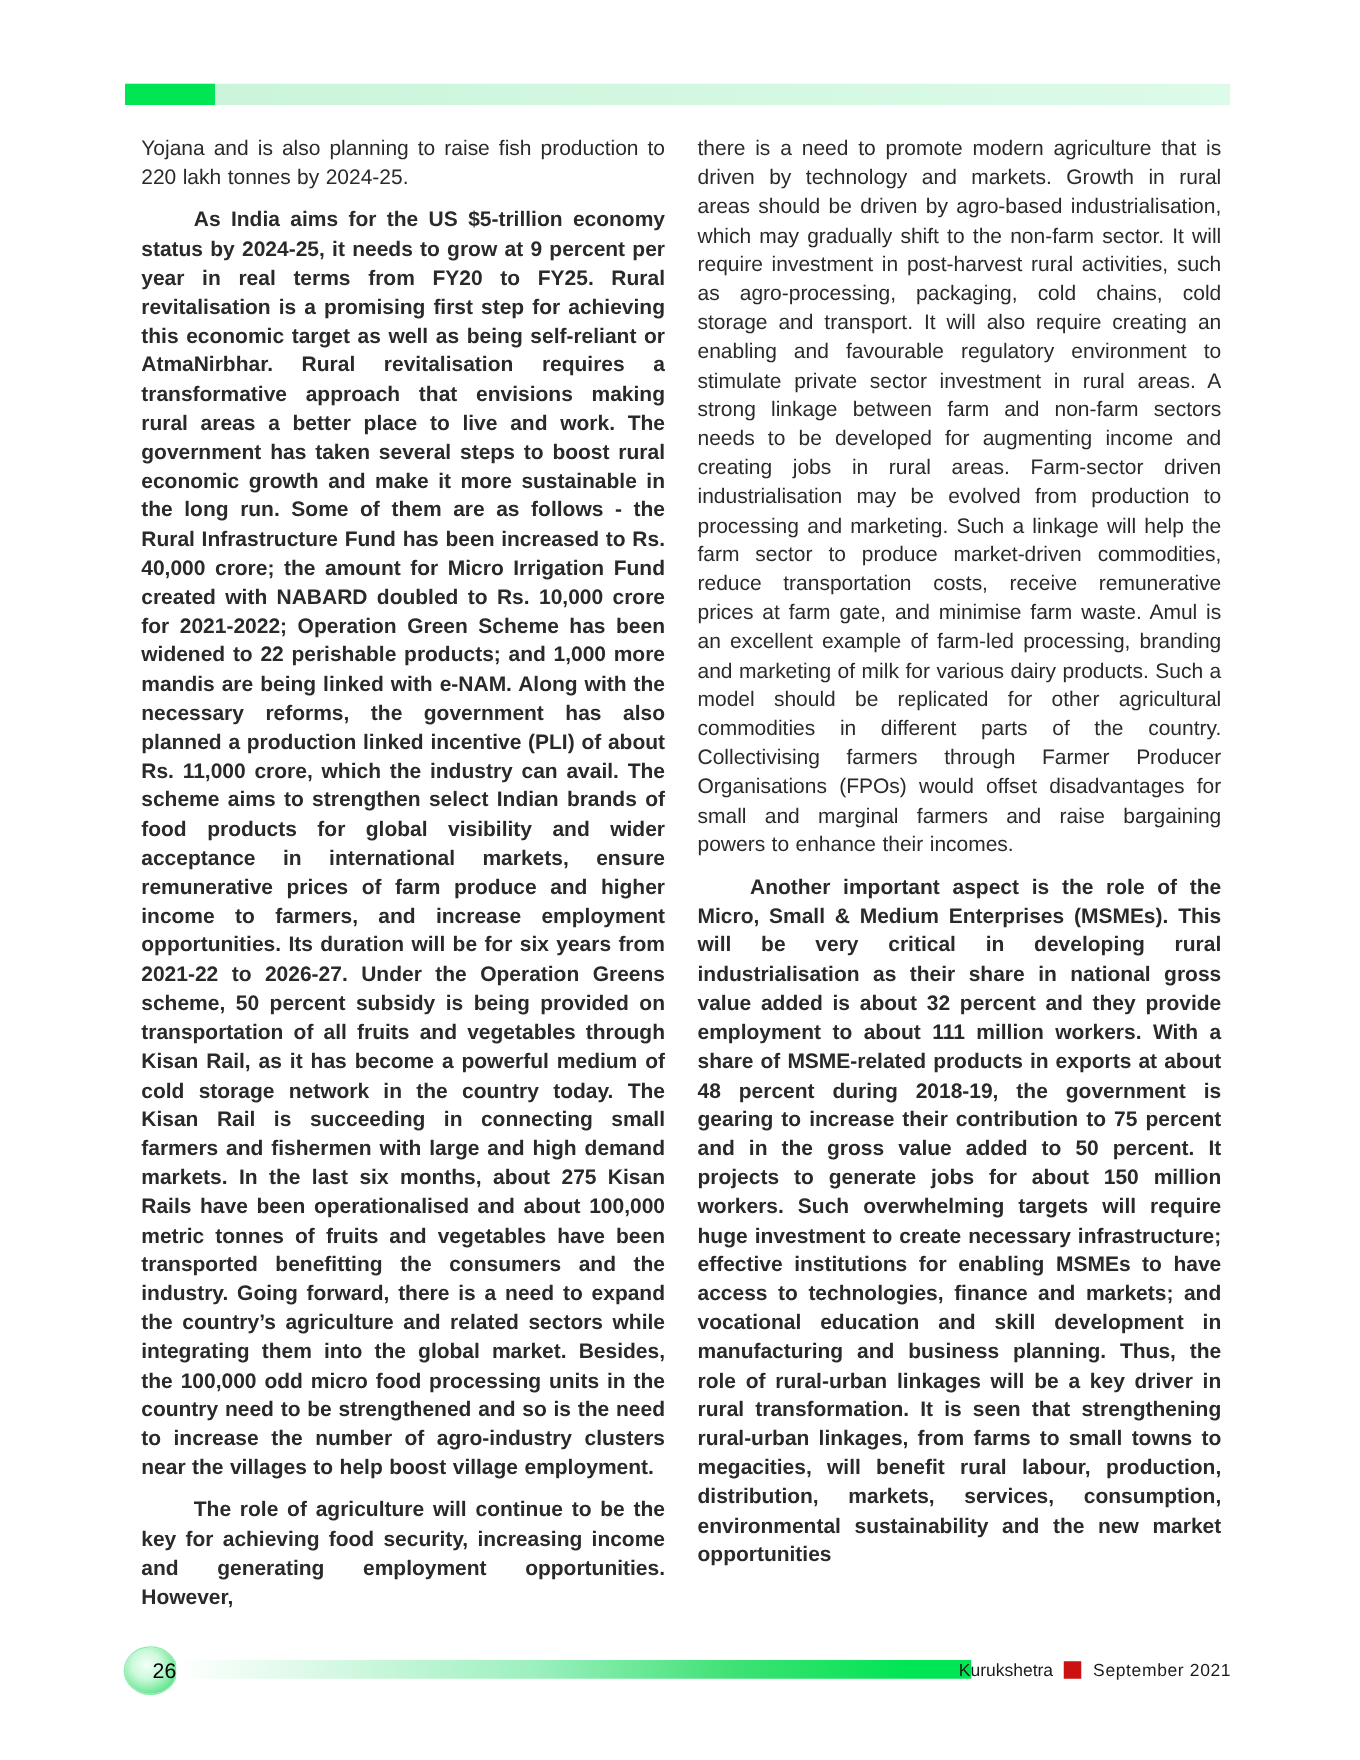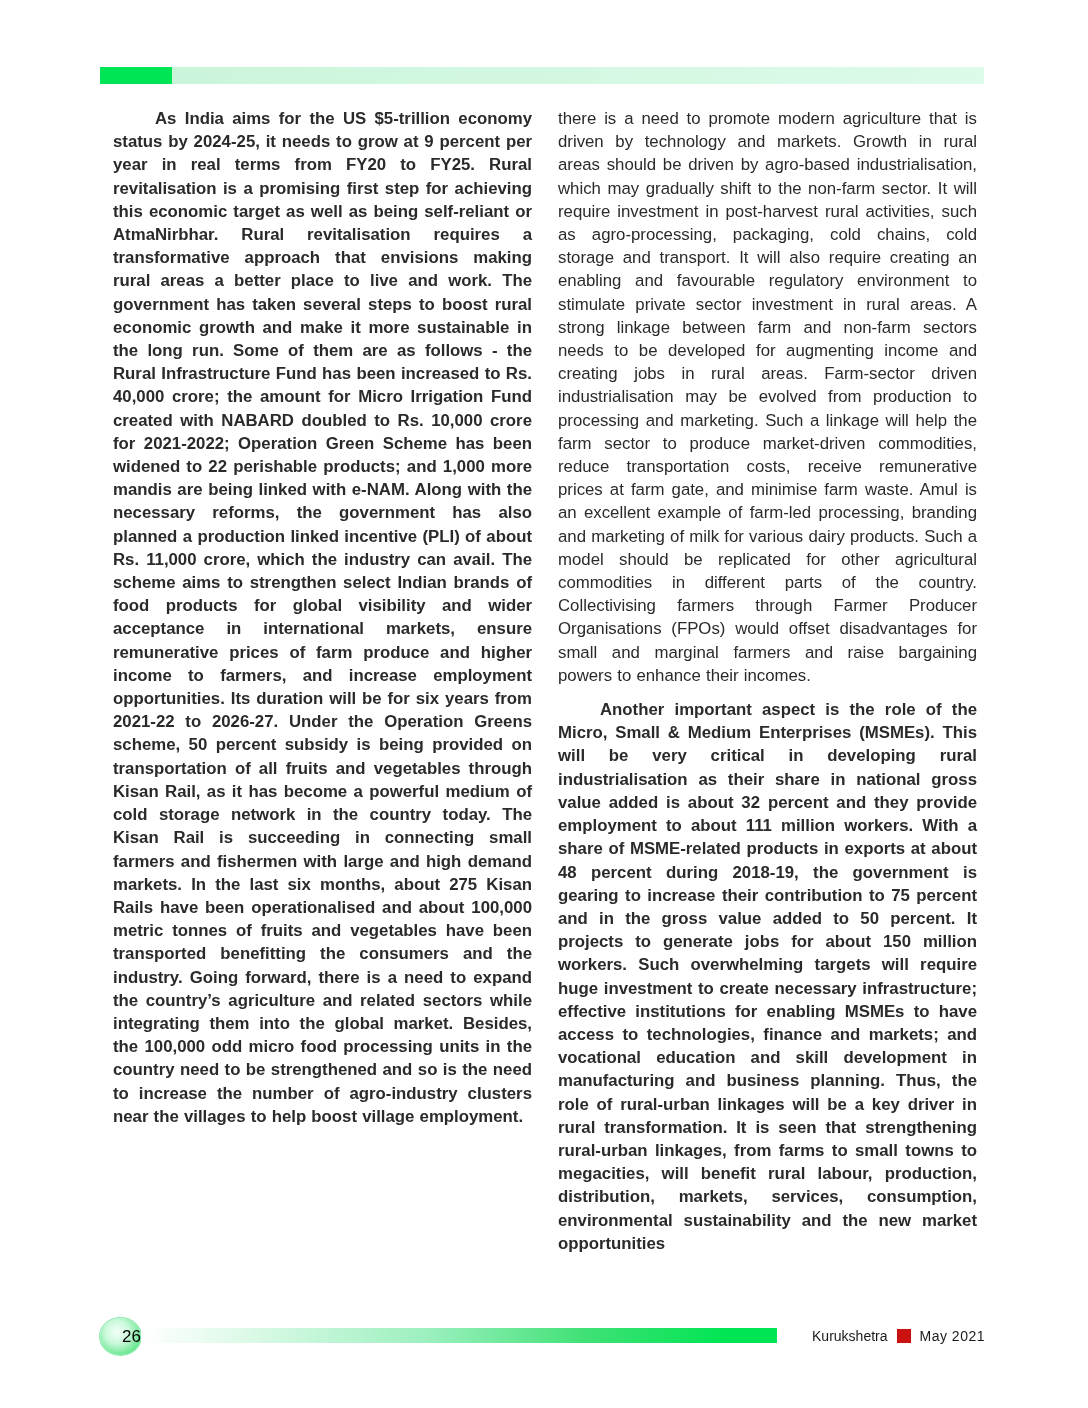--- a/index.html
+++ b/index.html
@@ -114,34 +114,36 @@
 <body>
 
 <div class="page">
 
   <div class="top-bar">
     <div class="top-bar-accent"></div>
   </div>
 
   <main class="content">
     <section class="column">
+      <p class="para">Yojana and is also planning to raise fish production to 220 lakh tonnes by 2024-25.</p>
       <p class="para indent">As India aims for the US $5-trillion economy status by 2024-25, it needs to grow at 9 percent per year in real terms from FY20 to FY25. Rural revitalisation is a promising first step for achieving this economic target as well as being self-reliant or AtmaNirbhar. Rural revitalisation requires a transformative approach that envisions making rural areas a better place to live and work. The government has taken several steps to boost rural economic growth and make it more sustainable in the long run. Some of them are as follows - the Rural Infrastructure Fund has been increased to Rs. 40,000 crore; the amount for Micro Irrigation Fund created with NABARD doubled to Rs. 10,000 crore for 2021-2022; Operation Green Scheme has been widened to 22 perishable products; and 1,000 more mandis are being linked with e-NAM. Along with the necessary reforms, the government has also planned a production linked incentive (PLI) of about Rs. 11,000 crore, which the industry can avail. The scheme aims to strengthen select Indian brands of food products for global visibility and wider acceptance in international markets, ensure remunerative prices of farm produce and higher income to farmers, and increase employment opportunities. Its duration will be for six years from 2021-22 to 2026-27. Under the Operation Greens scheme, 50 percent subsidy is being provided on transportation of all fruits and vegetables through Kisan Rail, as it has become a powerful medium of cold storage network in the country today. The Kisan Rail is succeeding in connecting small farmers and fishermen with large and high demand markets. In the last six months, about 275 Kisan Rails have been operationalised and about 100,000 metric tonnes of fruits and vegetables have been transported benefitting the consumers and the industry. Going forward, there is a need to expand the country’s agriculture and related sectors while integrating them into the global market. Besides, the 100,000 odd micro food processing units in the country need to be strengthened and so is the need to increase the number of agro-industry clusters near the villages to help boost village employment.</p>
+      <p class="para indent">The role of agriculture will continue to be the key for achieving food security, increasing income and generating employment opportunities. However,</p>
     </section>
 
     <section class="column">
       <p class="para">there is a need to promote modern agriculture that is driven by technology and markets. Growth in rural areas should be driven by agro-based industrialisation, which may gradually shift to the non-farm sector. It will require investment in post-harvest rural activities, such as agro-processing, packaging, cold chains, cold storage and transport. It will also require creating an enabling and favourable regulatory environment to stimulate private sector investment in rural areas. A strong linkage between farm and non-farm sectors needs to be developed for augmenting income and creating jobs in rural areas. Farm-sector driven industrialisation may be evolved from production to processing and marketing. Such a linkage will help the farm sector to produce market-driven commodities, reduce transportation costs, receive remunerative prices at farm gate, and minimise farm waste. Amul is an excellent example of farm-led processing, branding and marketing of milk for various dairy products. Such a model should be replicated for other agricultural commodities in different parts of the country. Collectivising farmers through Farmer Producer Organisations (FPOs) would offset disadvantages for small and marginal farmers and raise bargaining powers to enhance their incomes.</p>
       <p class="para indent">Another important aspect is the role of the Micro, Small &amp; Medium Enterprises (MSMEs). This will be very critical in developing rural industrialisation as their share in national gross value added is about 32 percent and they provide employment to about 111 million workers. With a share of MSME-related products in exports at about 48 percent during 2018-19, the government is gearing to increase their contribution to 75 percent and in the gross value added to 50 percent. It projects to generate jobs for about 150 million workers. Such overwhelming targets will require huge investment to create necessary infrastructure; effective institutions for enabling MSMEs to have access to technologies, finance and markets; and vocational education and skill development in manufacturing and business planning. Thus, the role of rural-urban linkages will be a key driver in rural transformation. It is seen that strengthening rural-urban linkages, from farms to small towns to megacities, will benefit rural labour, production, distribution, markets, services, consumption, environmental sustainability and the new market opportunities</p>
     </section>
   </main>
 
   <footer>
     <div class="page-badge">
       <span>26</span>
     </div>
     <div class="footer-bar"></div>
     <div class="footer-meta">
       <span class="magazine-title">Kurukshetra</span>
       <span class="red-square"></span>
-      <span class="issue-date">May 2021</span>
+      <span class="issue-date">September 2021</span>
     </div>
   </footer>
 
 </div>
 
 </body></html>

